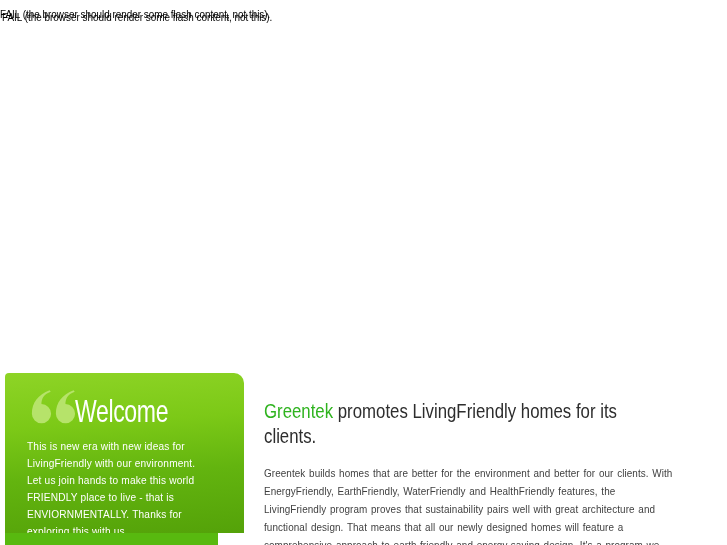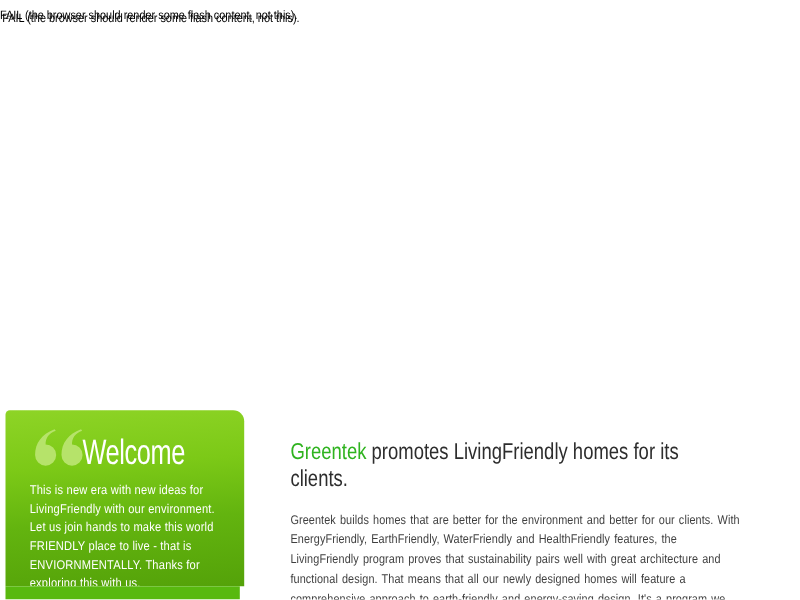--- a/index.html
+++ b/index.html
@@ -10,21 +10,21 @@
   
   .fail-text{
     position:absolute;font-size:11px;color:#000000;white-space:nowrap;
     transform:scaleX(0.9);transform-origin:0 0;line-height:13px;
   }
   .fail-text.front{left:2px;top:11px;}
   .fail-text.back{left:0;top:8px;}
 
   
   .welcome-panel{
-    position:absolute;left:5px;top:373px;width:217px;height:160px;
+    position:absolute;left:5px;top:373px;width:239px;height:160px;
     border-radius:4px 10px 0 0;
     background:linear-gradient(176deg,#8ed426 0%,#7cc917 32%,#63b40f 62%,#54a209 100%);
   }
   .panel-strip{
     position:absolute;left:5px;top:533px;width:213px;height:12px;
     background:#58b90f;
   }
   .quote-icon{position:absolute;left:24px;top:15px;width:48px;height:38px;}
   .panel-title{
     position:absolute;left:70px;top:20px;

